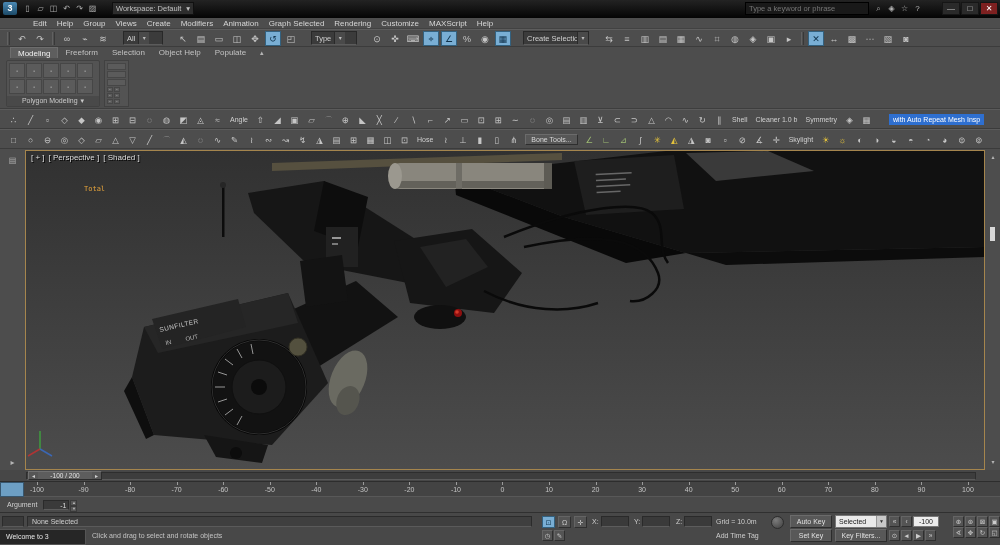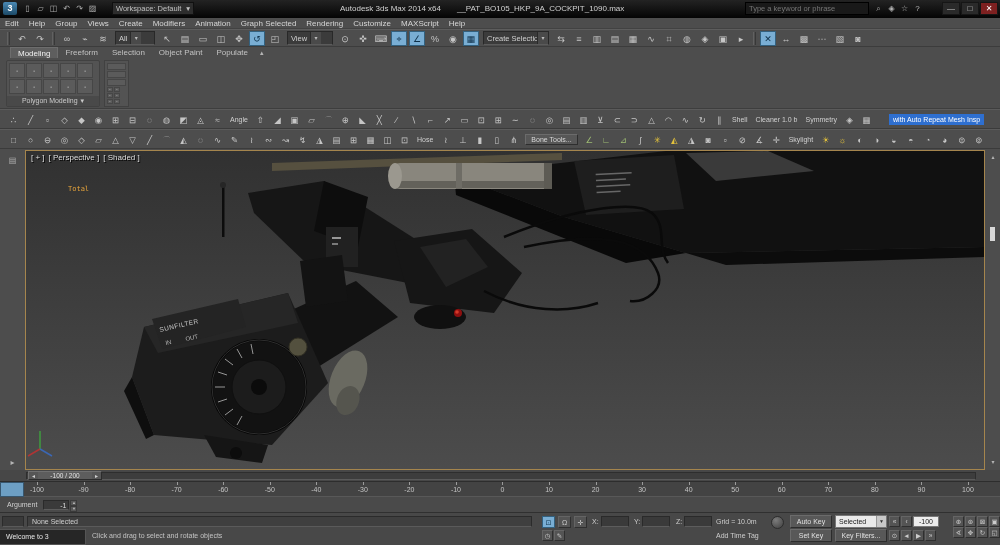--- a/index.html
+++ b/index.html
@@ -15,30 +15,30 @@
 .wsdd{position:absolute;left:112px;top:2px;width:82px;height:13px;background:#2d2d2d;border:1px solid #101010;color:#c0c0c0;font-size:7.5px;line-height:11px;padding:0 3px;display:flex;justify-content:space-between;align-items:flex-end}
 .titles{position:absolute;left:340px;top:4px;display:flex;gap:16px;color:#d2d2d2;white-space:nowrap}
 .search{position:absolute;left:745px;top:2px;width:124px;height:13px;background:#191919;border:1px solid #000;display:flex;align-items:center}
 .search input{flex:1;background:transparent;border:0;outline:0;color:#9a9a9a;font-size:7.5px;padding:0 3px;font-family:"Liberation Sans",sans-serif;min-width:0}
 .icicons{position:absolute;left:872px;top:2px;display:flex}
 .icicons .item{width:13px;height:13px;font-size:8px;line-height:13px;text-align:center;color:#b5b5b5}
 .winbtns{position:absolute;right:2px;top:2px;display:flex;gap:1px}
 .winbtns .item{width:18px;height:13px;background:#2a2a2a;border:1px solid #161616;color:#ccc;font-size:8px;line-height:11px;text-align:center}
 
 
-.menubar{position:absolute;left:0;top:18px;width:1000px;height:11px;background:#4d4d4d;border-bottom:1px solid #424242;display:flex;z-index:29}
+.menubar{position:absolute;left:0;top:18px;width:1000px;height:11px;background:#4d4d4d;border-bottom:1px solid #424242;display:flex;padding-left:28px;z-index:29}
 .menubar .item{font-size:8px;color:#d6d6d6;padding:0 5px;line-height:11px;white-space:nowrap}
 
 
 .maintb{position:absolute;left:0;top:29px;width:1000px;height:18px;background:#4d4d4d;border-top:1px solid #5d5d5d;border-bottom:1px solid #3c3c3c;display:flex;align-items:center;padding-left:4px;z-index:28}
 .handle{width:3px;height:13px;border-left:1px solid #616161;border-right:1px solid #383838;margin:0 3px;flex:none}
 .irun{display:flex;flex:none}
 .ticon{width:16px;height:15px;margin:0 1px;font-size:9px;line-height:15px;text-align:center;color:#c6c6c6;border:1px solid transparent;flex:none;overflow:hidden}
 .ticon.active{background:#79aed4;color:#0f314a;border:1px solid #33617f}
-.dd{height:14px;background:#3b3b3b;border:1px solid #282828;border-bottom-color:#5b5b5b;color:#d0d0d0;font-size:7.5px;display:flex;align-items:center;margin:0 3px;flex:none}
+.dd{height:14px;background:#3b3b3b;border:1px solid #282828;border-bottom-color:#5b5b5b;color:#d0d0d0;font-size:7.5px;display:flex;align-items:center;margin:0 11px;flex:none}
 .dd .txt{padding:0 3px;overflow:hidden;white-space:nowrap}
 .dd .arrow{width:11px;height:12px;background:#4a4a4a;border-left:1px solid #2a2a2a;text-align:center;font-size:6px;line-height:12px;color:#bbb;flex:none}
 
 
 .rtabs{position:absolute;left:0;top:47px;width:1000px;height:11px;background:#4d4d4d;display:flex;padding-left:10px;z-index:27}
 .rtabs .item{font-size:8px;color:#c2c2c2;padding:0 7px;line-height:11px;white-space:nowrap}
 .rtabs .item.active{background:#5e5e5e;color:#f0f0f0;border:1px solid #6d6d6d;border-bottom:0}
 .rcollapse{margin-left:8px;color:#b5b5b5;font-size:7px;line-height:11px}
 .rbody{position:absolute;left:0;top:58px;width:1000px;height:51px;background:#4d4d4d;border-bottom:1px solid #3e3e3e;z-index:26}
 .rpanel{position:absolute;left:6px;top:2px;width:94px;height:47px;background:#535353;border:1px solid #414141;border-radius:2px}
@@ -62,21 +62,21 @@
 .vpzone{position:absolute;left:0;top:149px;width:1000px;height:321px;background:#4d4d4d;z-index:10}
 .lstrip{position:absolute;left:4px;top:2px;width:18px;height:318px}
 .lstrip .item{position:absolute;left:2px;width:13px;height:12px;font-size:8px;line-height:12px;text-align:center;color:#b5b5b5}
 .rstrip{position:absolute;right:0;top:2px;width:14px;height:318px}
 .rstrip .sarrow{position:absolute;left:2px;width:10px;height:9px;font-size:6px;line-height:9px;text-align:center;color:#b5b5b5}
 .rthumb{position:absolute;left:4px;top:76px;width:5px;height:14px;background:#d8d8d8}
 .vp{position:absolute;left:25px;top:1px;width:960px;height:320px;background:linear-gradient(#313131,#4c4c4c);border:1px solid #a5854d;overflow:hidden}
 .vp svg{position:absolute;left:0;top:0;display:block}
 .vplabel{position:absolute;left:5px;top:2px;font-size:8px;color:#dedede;display:flex;gap:4px;text-shadow:1px 1px 0 #000}
 .vpstats{position:absolute;left:14px;top:16px;color:#e5a33b;font-size:7px;font-family:"DejaVu Sans Mono",monospace;line-height:9px;white-space:pre}
-.vpstats .ind{margin-left:28px}
+.vpstats .ind{margin-left:44px}
 .vpstats .gap{display:inline-block;width:14px}
 
 
 .trackbar{position:absolute;left:0;top:470px;width:1000px;height:11px;background:#474747;z-index:20}
 .ttrack{position:absolute;left:26px;right:24px;top:2px;bottom:1px;background:#3d3d3d;border:1px solid #2e2e2e;border-bottom-color:#5a5a5a}
 .tslider{position:absolute;left:28px;top:1px;height:9px;display:flex;background:#5d5d5d;border:1px solid #707070;border-bottom-color:#2c2c2c;border-right-color:#2c2c2c}
 .tslider .sarr{width:9px;font-size:6px;line-height:8px;text-align:center;color:#cfcfcf;background:#565656;flex:none}
 .tslider .stxt{width:54px;font-size:6.5px;line-height:8px;text-align:center;color:#e2e2e2;white-space:nowrap}
 .ruler{position:absolute;left:0;top:481px;width:1000px;height:16px;background:#434343;border-top:1px solid #2d2d2d;border-bottom:1px solid #585858;z-index:19}
 .bluebtn{position:absolute;left:0;top:0;width:24px;height:15px;background:#6d9fc4;border:1px solid #37566e}
@@ -124,24 +124,20 @@
         <span class="item">▱</span>
         <span class="item">◫</span>
         <span class="item">↶</span>
         <span class="item">↷</span>
         <span class="item">▨</span>
       </span>
     <span class="wsdd">
       <span>Workspace: Default</span>
       <span>▾</span>
     </span>
-    <span class="titles">
-      <span>Autodesk 3ds Max 2014 x64</span>
-      <span>__PAT_BO105_HKP_9A_COCKPIT_1090.max</span>
-    </span>
     <span class="search">
       <input placeholder="Type a keyword or phrase" style="">
     </span>
     <span class="icicons">
         <span class="item">⌕</span>
         <span class="item">◈</span>
         <span class="item">☆</span>
         <span class="item">?</span>
       </span>
     <span class="winbtns">
@@ -187,21 +183,21 @@
         <span class="ticon">▤</span>
         <span class="ticon">▭</span>
         <span class="ticon">◫</span>
       </span>
     <span class="irun">
         <span class="ticon">✥</span>
         <span class="ticon active">↺</span>
         <span class="ticon">◰</span>
       </span>
     <span class="dd" style="width:46px">
-      <span class="txt">View</span>
+      <span class="txt">Type</span>
       <span class="arrow">▾</span>
     </span>
     <span class="irun">
         <span class="ticon">⊙</span>
         <span class="ticon">✜</span>
         <span class="ticon">⌨</span>
       </span>
     <span class="irun">
         <span class="ticon active">⌖</span>
         <span class="ticon active">∠</span>
@@ -236,21 +232,21 @@
         <span class="ticon">⋯</span>
         <span class="ticon">▧</span>
         <span class="ticon">◙</span>
       </span>
   </div>
 
   <div class="rtabs">
       <span class="item active">Modeling</span>
       <span class="item">Freeform</span>
       <span class="item">Selection</span>
-      <span class="item">Object Paint</span>
+      <span class="item">Object Help</span>
       <span class="item">Populate</span>
     </div>
   <span class="rcollapse" style="position:absolute;left:252px;top:47px;z-index:27">▴</span>
 
   <div class="rbody">
     <div class="rpanel">
       <div class="rpbtns">
           <span class="item">▪</span>
           <span class="item">▪</span>
           <span class="item">▪</span>

